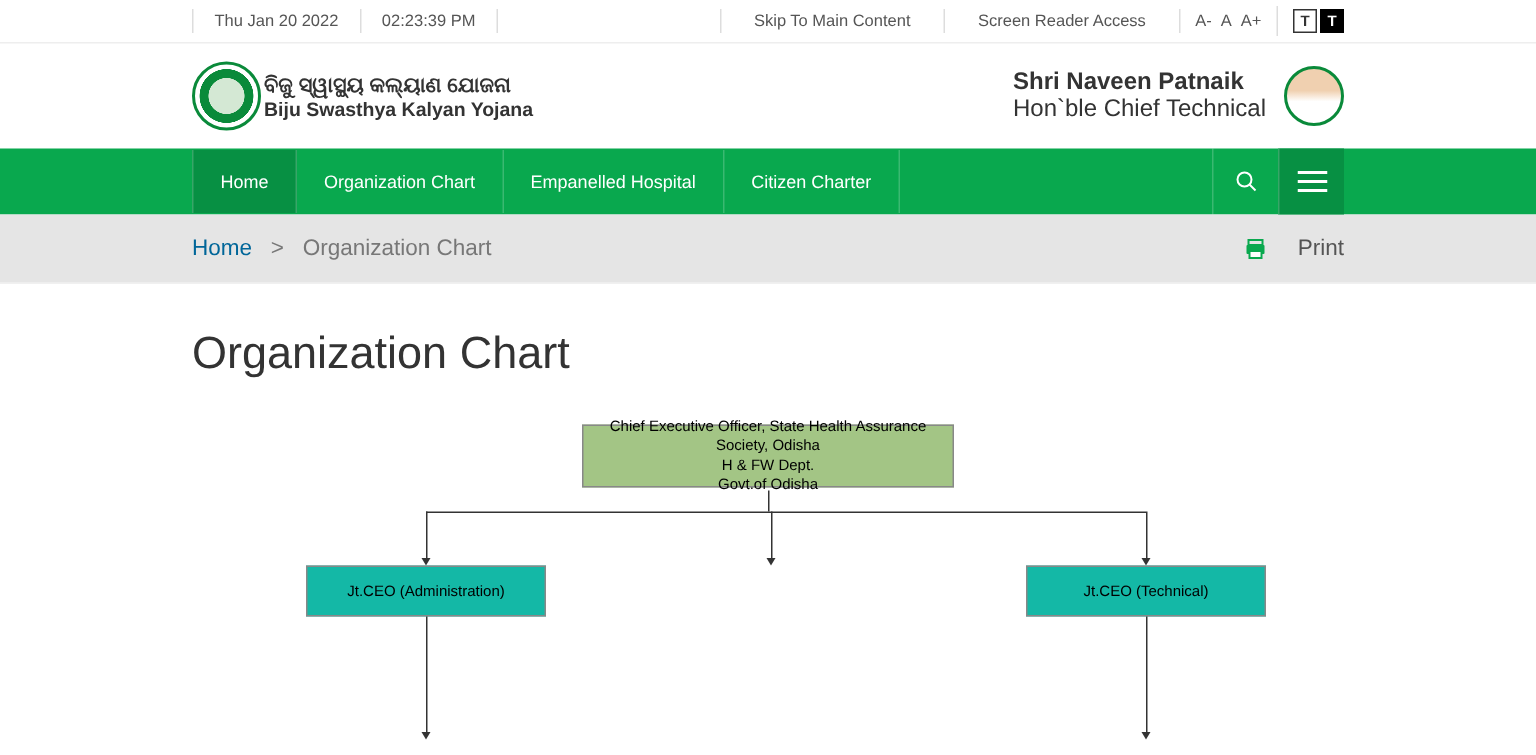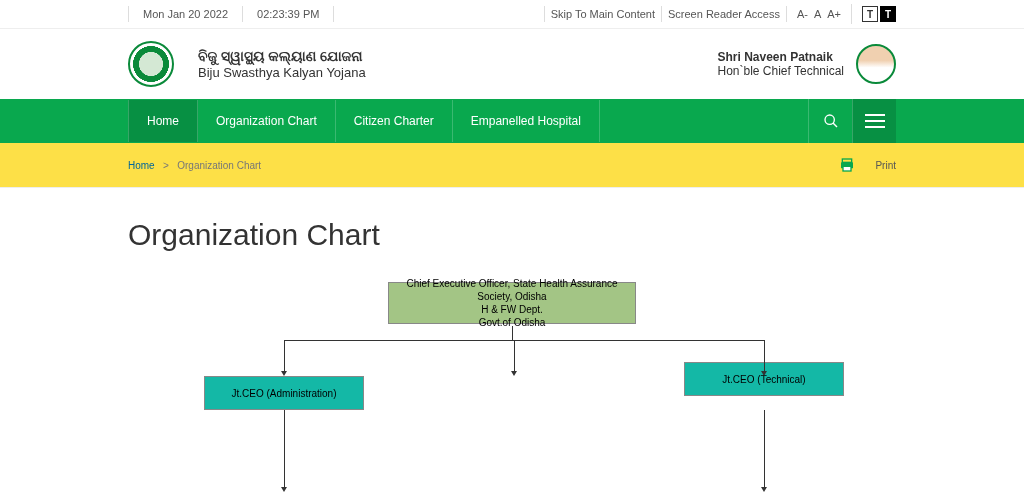--- a/index.html
+++ b/index.html
@@ -2,66 +2,66 @@
 <html><head>
 <meta charset="utf-8">
 <style>
 *{margin:0;padding:0;box-sizing:border-box;font-family:Arial,Helvetica,sans-serif}
 body{background:#fff}
 .topbar{display:flex;justify-content:space-between;align-items:center;padding:4px 128px;font-size:11px;color:#555;border-bottom:1px solid #eee}
 .topbar-left{display:flex;gap:0}
 .topbar-left span{padding:2px 14px;border-right:1px solid #ddd}
 .topbar-left span:first-child{border-left:1px solid #ddd}
 .topbar-right{display:flex;align-items:center;gap:0}
-.topbar-right a{color:#555;text-decoration:none;padding:2px 6px;border-left:1px solid #ddd}
+.topbar-right a{color:#555;text-decoration:none;padding:2px 22px;border-left:1px solid #ddd}
 .font-sizer{padding:2px 10px;border-left:1px solid #ddd;display:flex;gap:6px}
 .theme-toggles{padding:2px 0 2px 10px;border-left:1px solid #ddd;display:flex;gap:2px}
 .theme-btn{width:16px;height:16px;display:inline-flex;align-items:center;justify-content:center;font-size:10px;font-weight:bold;cursor:pointer}
 .theme-light{background:#fff;border:1px solid #333;color:#333}
 .theme-dark{background:#000;color:#fff;border:1px solid #000}
 .header{display:flex;justify-content:space-between;align-items:center;padding:12px 128px}
-.brand{display:flex;align-items:center;gap:24px}
+.brand{display:flex;align-items:center;gap:2px}
 .logo{width:46px;height:46px;border-radius:50%;border:2px solid #0a8a3a;position:relative;background:radial-gradient(circle,#d4e8d4 40%,#0a8a3a 41%,#0a8a3a 60%,transparent 61%)}
 .brand-text{display:flex;flex-direction:column}
 .brand-odia{font-size:14px;font-weight:bold;color:#333}
-.brand-en{font-size:13px;font-weight:normal;color:#333}
+.brand-en{font-size:13px;font-weight:bold;color:#333}
 .minister{display:flex;align-items:center;gap:12px}
-.minister-text{text-align:left;font-size:12px;color:#333}
+.minister-text{text-align:left;font-size:16px;color:#333}
 .minister-text .name{font-weight:bold}
 .avatar{width:40px;height:40px;border-radius:50%;border:2px solid #0a8a3a;background:linear-gradient(#f0d0b0 40%,#fff 60%)}
 .navbar{background:#09a84e;display:flex;align-items:center;padding:0 128px}
 .nav-items{display:flex;flex:1}
 .nav-items a{color:#fff;text-decoration:none;padding:14px 18px;font-size:12px;border-right:1px solid rgba(255,255,255,.2)}
 .nav-items a:first-child{border-left:1px solid rgba(255,255,255,.2);background:#079043}
 .nav-right{display:flex;align-items:center;gap:0}
 .search-btn,.menu-btn{width:44px;height:44px;display:flex;align-items:center;justify-content:center;border-left:1px solid rgba(255,255,255,.2);cursor:pointer}
 .menu-btn{background:#079043}
-.breadcrumb-bar{display:flex;justify-content:space-between;align-items:center;padding:14px 128px;font-size:10px;background:#fde047;border-bottom:1px solid #eee}
+.breadcrumb-bar{display:flex;justify-content:space-between;align-items:center;padding:14px 128px;font-size:15px;background:#e5e5e5;border-bottom:1px solid #eee}
 .breadcrumb{color:#777}
 .breadcrumb a{color:#006699;text-decoration:none}
 .print-btn{display:flex;align-items:center;gap:20px;color:#555;cursor:pointer}
 .content{padding:30px 128px}
 .page-title{font-size:30px;font-weight:normal;color:#333;margin-bottom:30px}
 .chart{position:relative;width:760px;height:280px;margin:0 auto}
 .node{position:absolute;border:1px solid #888;font-size:10px;text-align:center;padding:6px 8px;display:flex;align-items:center;justify-content:center}
 .root{background:#a3c585;left:256px;top:0;width:248px;height:42px;line-height:1.3}
 .jt{background:#14b8a6;width:160px;height:34px}
 .jt1{left:72px;top:94px}
 .jt2{left:302px;top:94px}
-.jt3{left:552px;top:80px}
+.jt3{left:552px;top:94px}
 
 .line{position:absolute;background:#333}
 .arrow{position:absolute;width:0;height:0;border-left:3px solid transparent;border-right:3px solid transparent;border-top:5px solid #333}
 </style>
 </head>
 <body>
 
 <div class="topbar">
   <div class="topbar-left">
-    <span>Mon Jan 20 2022</span>
+    <span>Thu Jan 20 2022</span>
     <span>02:23:39 PM</span>
   </div>
   <div class="topbar-right">
     <a href="#">Skip To Main Content</a>
     <a href="#">Screen Reader Access</a>
     <span class="font-sizer">
       <span>A-</span>
       <span>A</span>
       <span>A+</span>
     </span>
@@ -86,22 +86,22 @@
       <div>Hon`ble Chief Technical</div>
     </div>
     <div class="avatar"></div>
   </div>
 </div>
 
 <div class="navbar">
   <div class="nav-items">
     <a href="#">Home</a>
     <a href="#">Organization Chart</a>
+    <a href="#">Empanelled Hospital</a>
     <a href="#">Citizen Charter</a>
-    <a href="#">Empanelled Hospital</a>
   </div>
   <div class="nav-right">
     <div class="search-btn">
       <svg width="16" height="16" viewBox="0 0 24 24" fill="none" stroke="#fff" stroke-width="2">
           <circle cx="10" cy="10" r="7"></circle>
           <line x1="21" y1="21" x2="15" y2="15"></line>
         </svg>
     </div>
     <div class="menu-btn">
       <svg width="20" height="14" viewBox="0 0 20 14" stroke="#fff" stroke-width="2">

